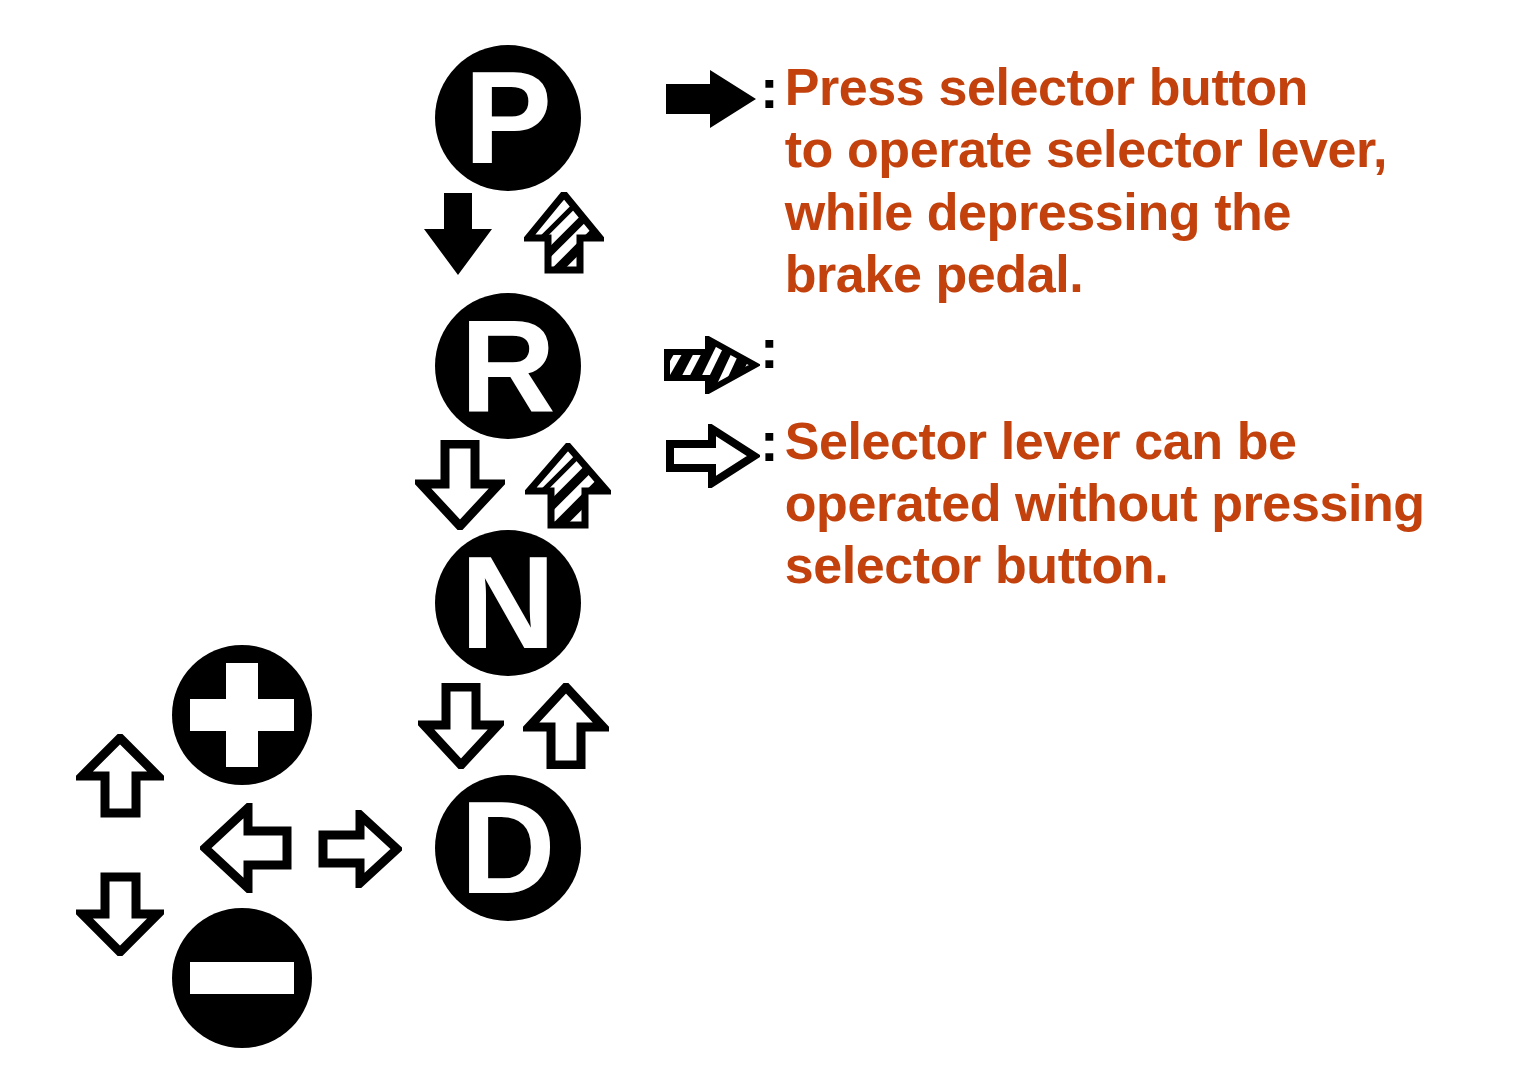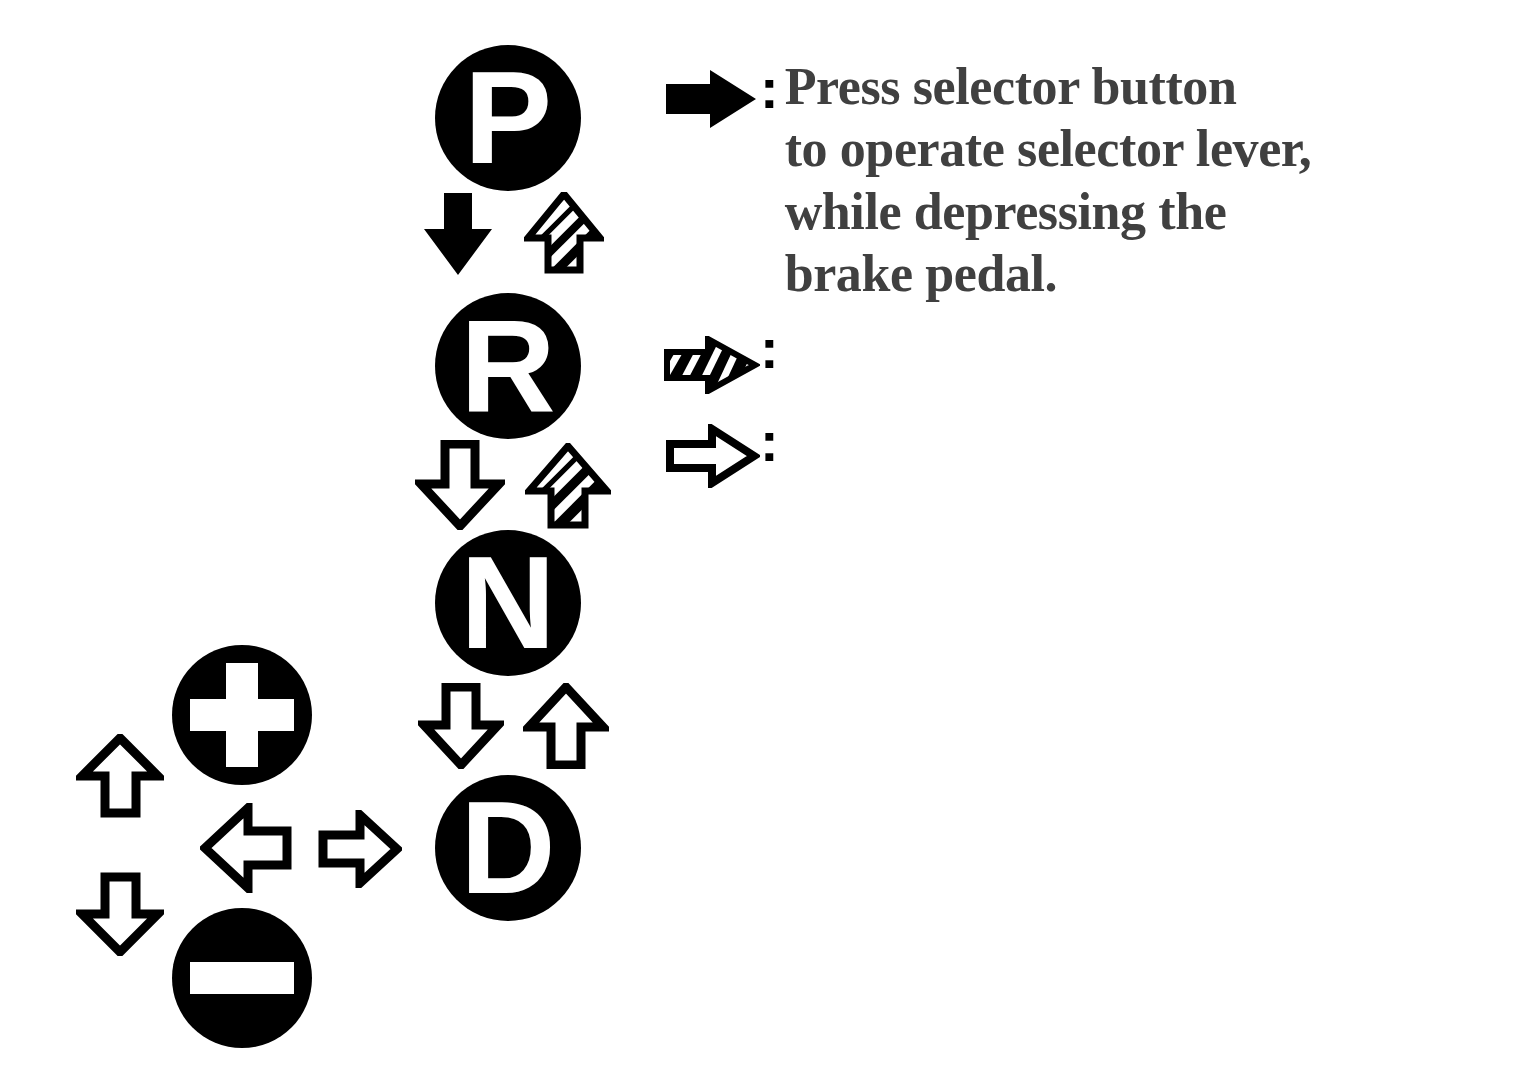--- a/index.html
+++ b/index.html
@@ -78,23 +78,23 @@
     line-height: 66px;
     color: #000;
     padding-right: 6px;
     font-family: "Liberation Sans", sans-serif;
   }
   .legend-text {
     flex: 1 1 auto;
     font-size: 52px;
     font-weight: bold;
     line-height: 1.20;
-    color: #404040;
+    color: #c2410c;
     letter-spacing: -0.4px;
-    font-family: Liberation Serif, serif;
+    font-family: Liberation Sans, sans-serif;
     white-space: pre-line;
   }
 </style>
 </head>
 <body>
 
 <div id="page">
 
   <div class="gear-badge" style="left:435px; top:45px; width:146px; height:146px;">
     <span class="glyph" style="font-size:132px;">P</span>
@@ -246,17 +246,20 @@
       <div class="legend-colon" style="line-height:58px;">:</div>
     </div>
 
     <div class="legend-row" style="margin-top:16px;">
       <div class="legend-icon" style="height:64px; margin-top:14px;">
         <svg width="96" height="64" viewBox="0 0 96 64" xmlns="http://www.w3.org/2000/svg">
           <polygon points="6,20 48,20 48,5 90,32 48,59 48,44 6,44" fill="#ffffff" stroke="#000000" stroke-width="8" stroke-linejoin="miter"></polygon>
         </svg>
       </div>
       <div class="legend-colon" style="line-height:64px;">:</div>
+      <div class="legend-text">Selector lever can be
+operated without pressing
+selector button.</div>
     </div>
 
   </div>
 
 </div>
 
 </body></html>

